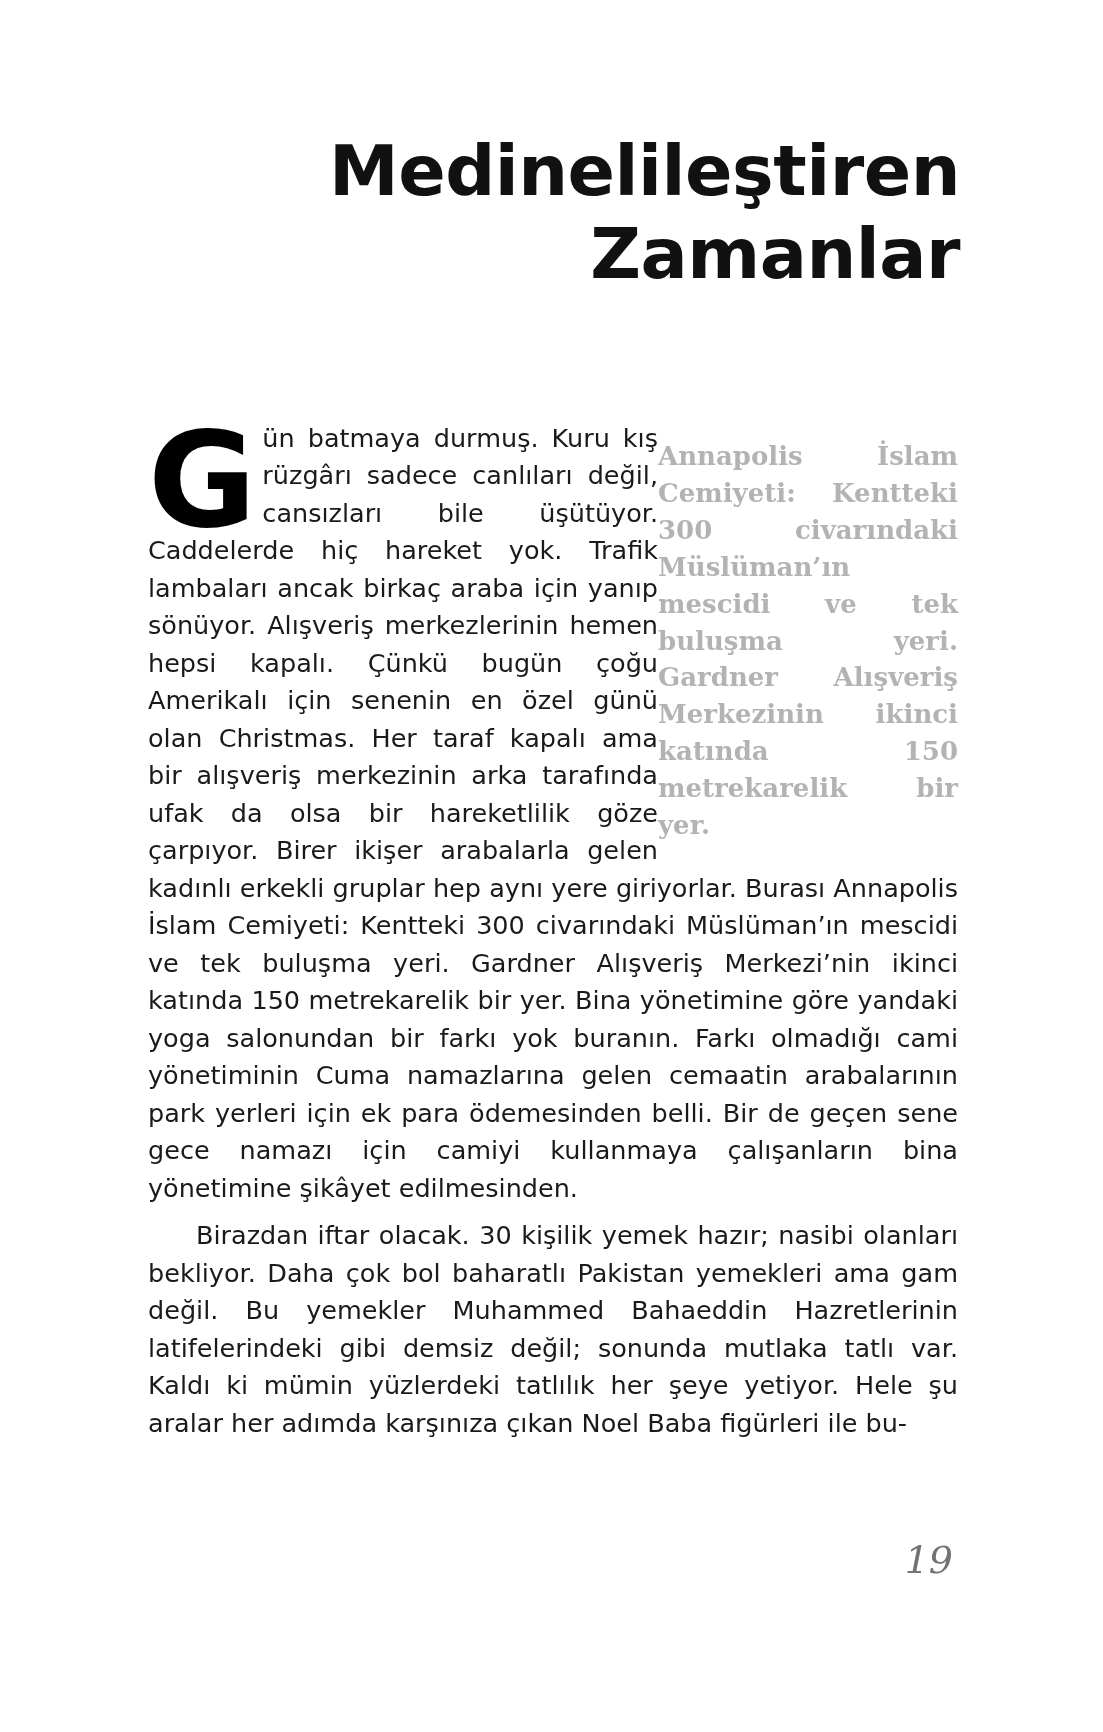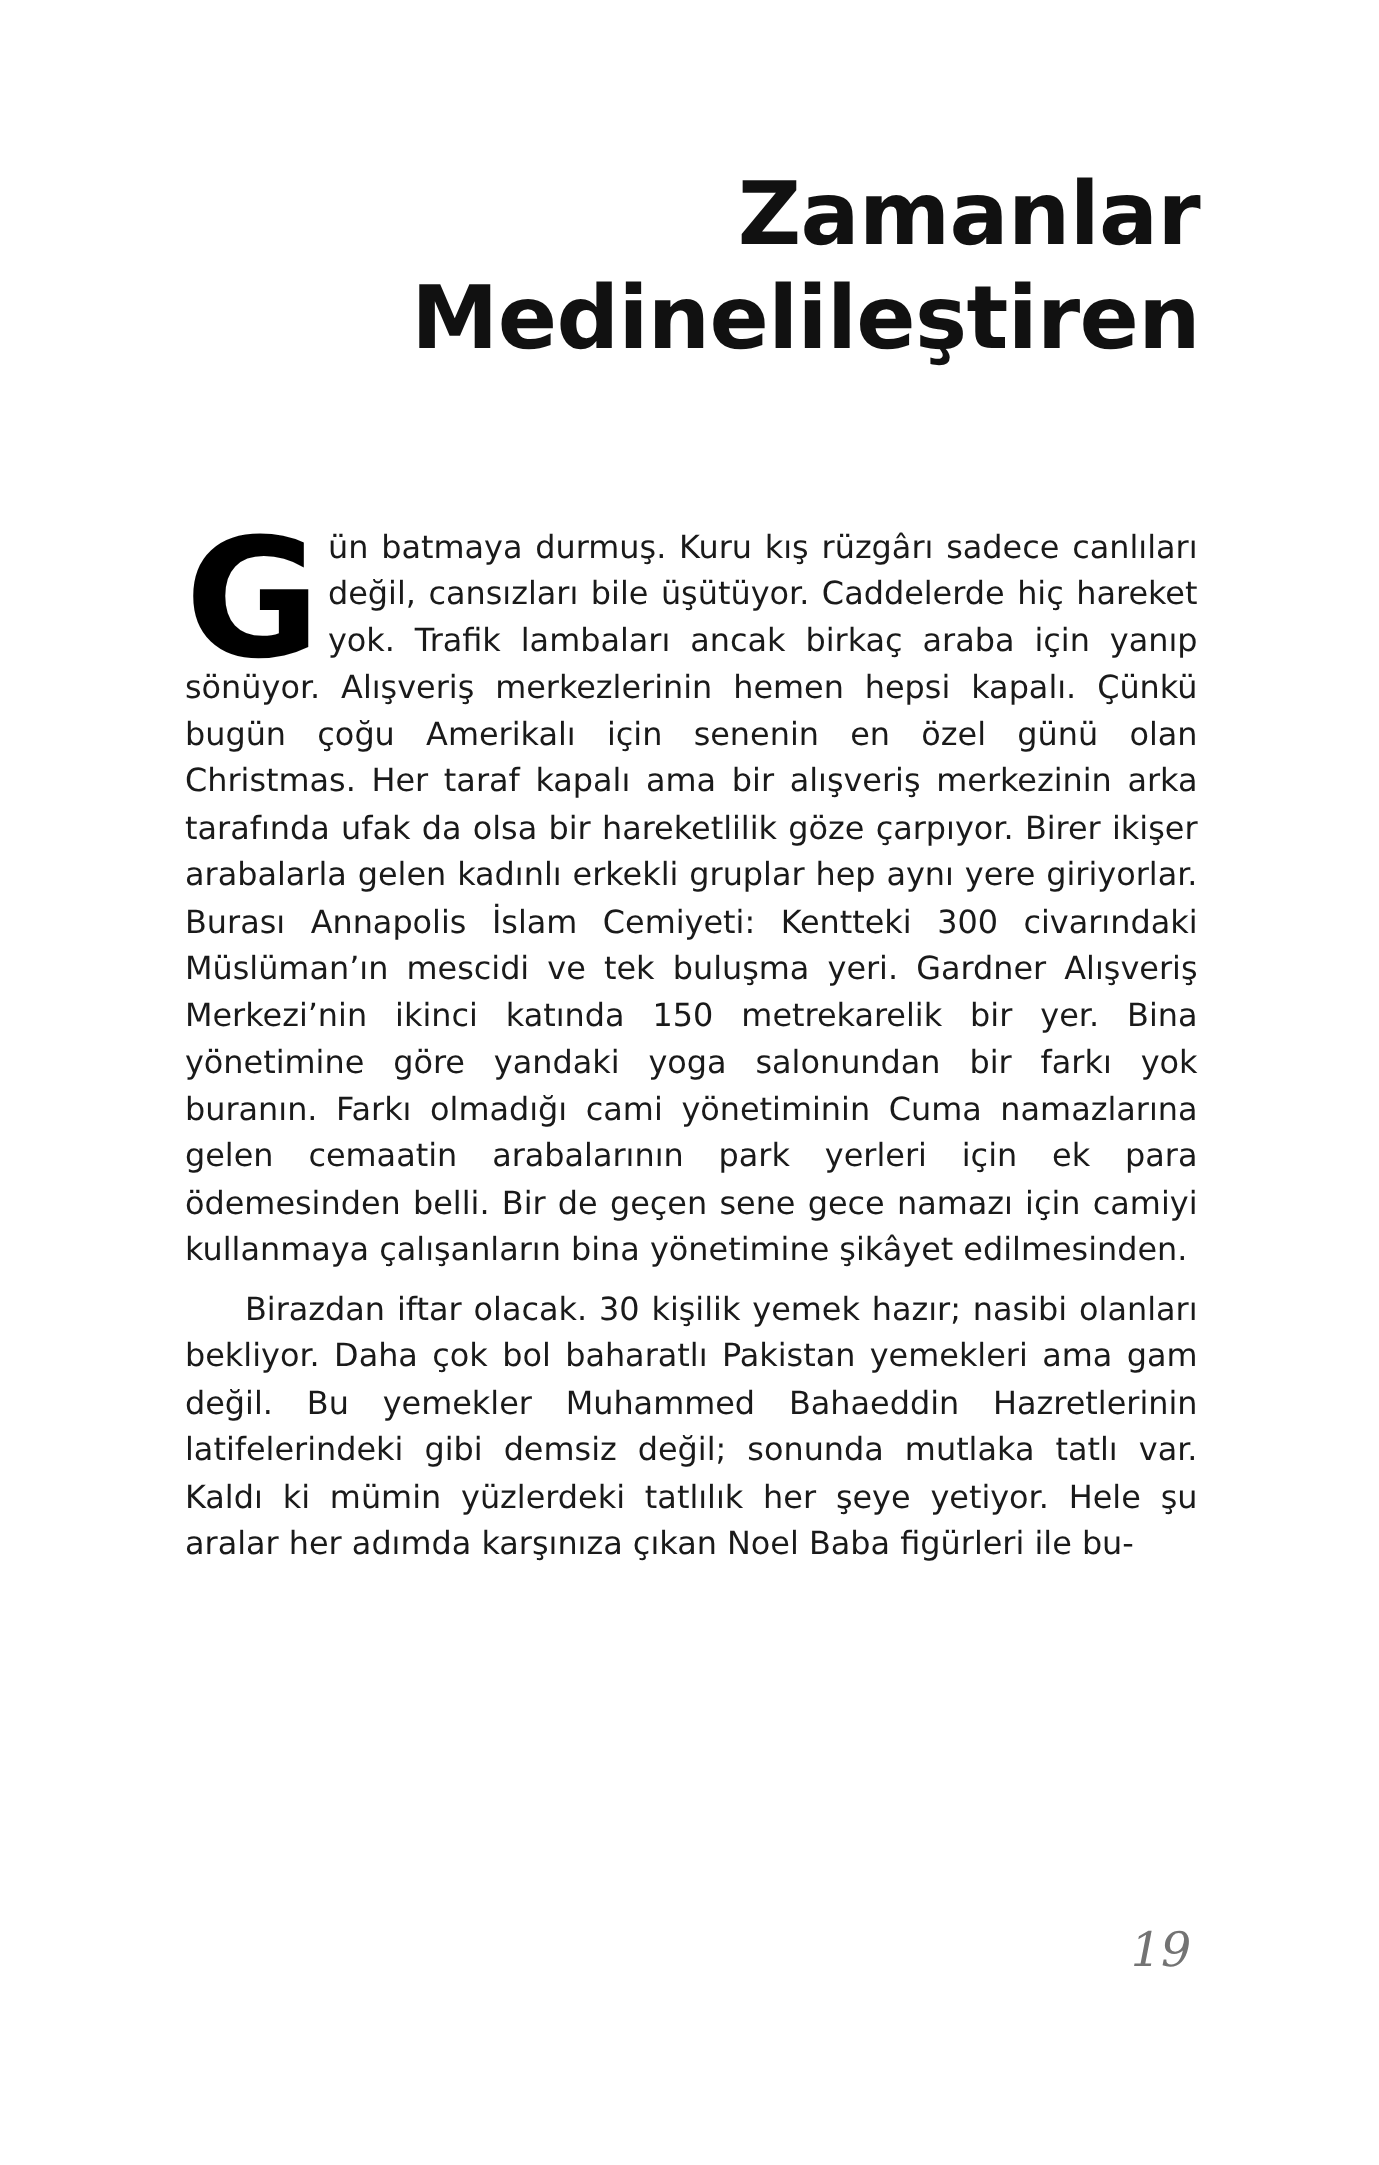--- a/index.html
+++ b/index.html
@@ -92,27 +92,28 @@
     font-size: 38px;
     color: #737373;
   }
 </style>
 </head>
 <body>
 
 <div class="page">
 
   <div class="title-block">
+    <div class="title-line">Medinelileştiren</div>
     <div class="title-line">Zamanlar</div>
-    <div class="title-line">Medinelileştiren</div>
   </div>
 
   <div class="body-col">
 
     <p class="para dropcap-para">
+      <span class="pullquote">Annapolis İslam Cemiyeti: Kentteki 300 civarındaki Müslüman’ın mescidi ve tek buluşma yeri. Gardner Alışveriş Merkezinin ikinci katında 150 metrekarelik bir yer.</span>
       <span class="dropcap">G</span><span>ün batmaya durmuş. Kuru kış rüzgârı sadece canlıları değil, cansızları bile üşütüyor. Caddelerde hiç hareket yok. Trafik lambaları ancak birkaç araba için yanıp sönüyor. Alışveriş merkezlerinin hemen hepsi kapalı. Çünkü bugün çoğu Amerikalı için senenin en özel günü olan Christmas. Her taraf kapalı ama bir alışveriş merkezinin arka tarafında ufak da olsa bir hareketlilik göze çarpıyor. Birer ikişer arabalarla gelen kadınlı erkekli gruplar hep aynı yere giriyorlar. Burası Annapolis İslam Cemiyeti: Kentteki 300 civarındaki Müslüman’ın mescidi ve tek buluşma yeri. Gardner Alışveriş Merkezi’nin ikinci katında 150 metrekarelik bir yer. Bina yönetimine göre yandaki yoga salonundan bir farkı yok buranın. Farkı olmadığı cami yönetiminin Cuma namazlarına gelen cemaatin arabalarının park yerleri için ek para ödemesinden belli. Bir de geçen sene gece namazı için camiyi kullanmaya çalışanların bina yönetimine şikâyet edilmesinden.</span>
     </p>
 
     <div class="spacer-sm"></div>
 
     <p class="para para-indent">Birazdan iftar olacak. 30 kişilik yemek hazır; nasibi olanları bekliyor. Daha çok bol baharatlı Pakistan yemekleri ama gam değil. Bu yemekler Muhammed Bahaeddin Hazretlerinin latifelerindeki gibi demsiz değil; sonunda mutlaka tatlı var. Kaldı ki mümin yüzlerdeki tatlılık her şeye yetiyor. Hele şu aralar her adımda karşınıza çıkan Noel Baba figürleri ile bu-</p>
 
   </div>
 
   <div class="folio">19</div>

